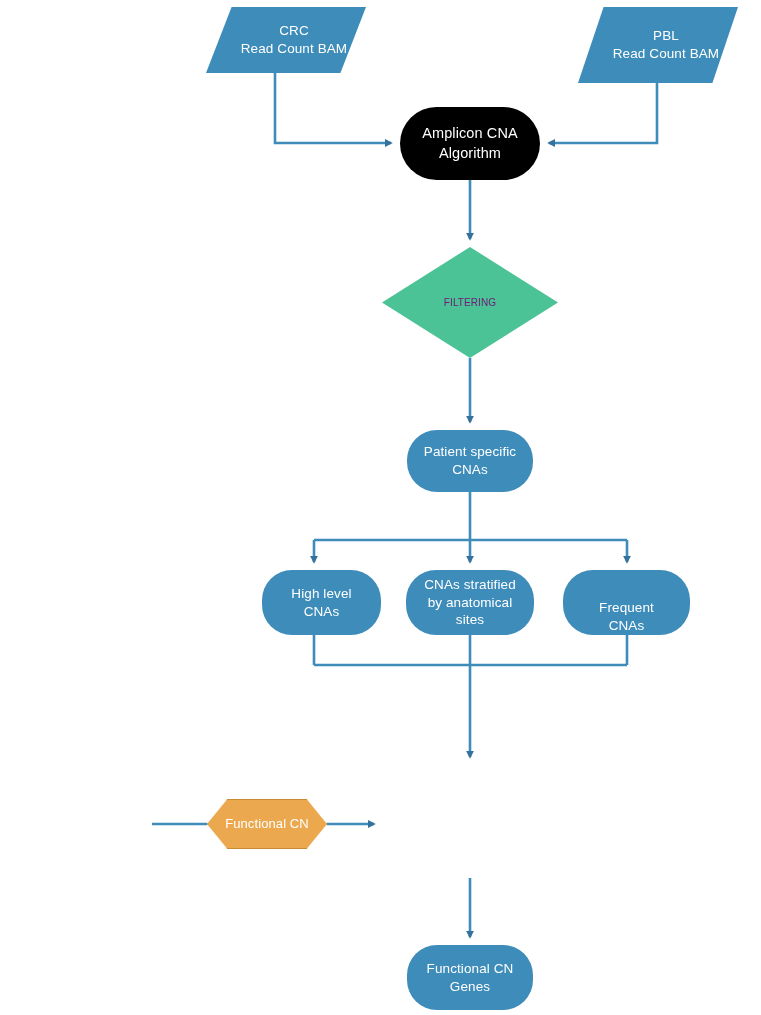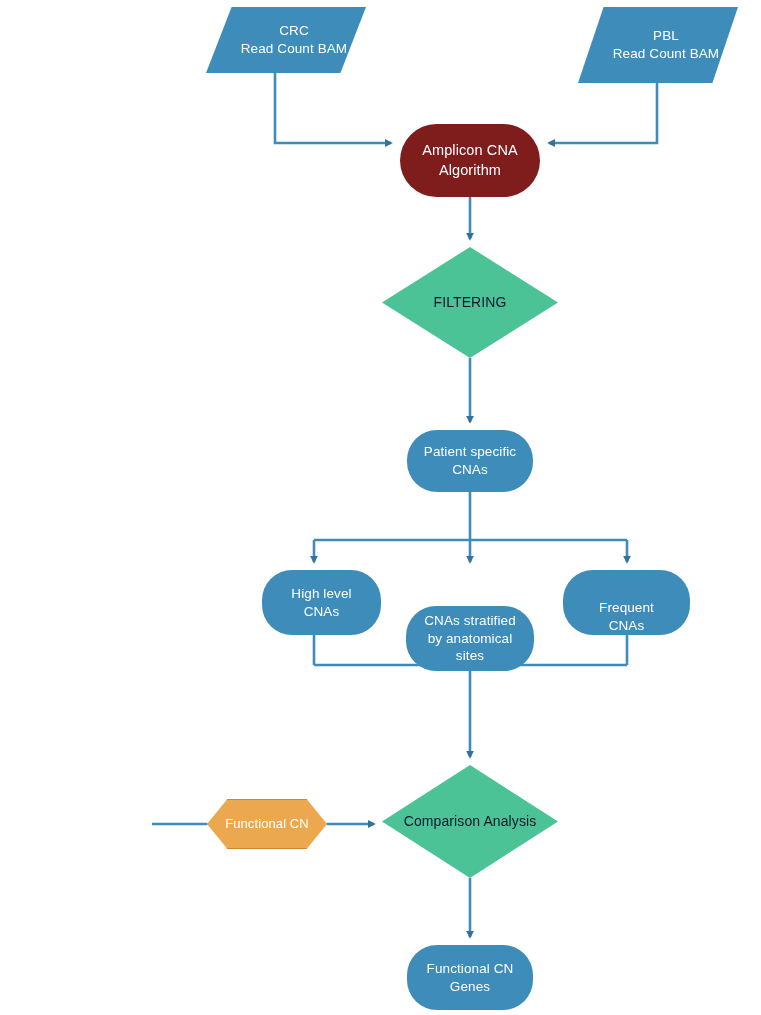--- a/index.html
+++ b/index.html
@@ -20,26 +20,26 @@
 
   
   .box-blue{background:#3E8CB9;border-radius:30px;}
   .box-blue .lbl{color:#ffffff;font-size:13.5px;}
 
   
   .par-blue{background:#3E8CB9;}
   .par-blue .lbl{color:#ffffff;font-size:13.5px;margin-left:16px;}
 
   
-  .rounded-red{background:#7f1d1d;border-radius:38px;margin-top:17px;}
+  .rounded-red{background:#000000;border-radius:38px;}
   .rounded-red .lbl{color:#ffffff;font-size:14.5px;}
 
   
   .diamond-green{background:#4CC396;}
-  .diamond-green .lbl{color:#0f172a;font-size:14px;}
+  .diamond-green .lbl{color:#701a75;font-size:10px;}
 
   
   .par-light{
     background:linear-gradient(180deg,#ddf2f8 0%,#b9e4ef 100%);
     border:1.6px solid #2E8BA8;
   }
   .par-light .lbl{color:#1b3d5e;font-size:14px;}
 
   
   .hex-orange{
@@ -110,38 +110,35 @@
   <div class="node box-blue" style="left:407px;top:430px;width:126px;height:62px;">
     <span class="lbl">Patient specific
 CNAs</span>
   </div>
 
   <div class="node box-blue" style="left:262px;top:570px;width:119px;height:65px;">
     <span class="lbl">High level
 CNAs</span>
   </div>
 
-  <div class="node box-blue" style="left:406px;top:570px;width:128px;height:65px;margin-top:36px;">
+  <div class="node box-blue" style="left:406px;top:570px;width:128px;height:65px;">
     <span class="lbl">CNAs stratified
 by anatomical
 sites</span>
   </div>
 
   <div class="node box-blue" style="left:563px;top:570px;width:127px;height:65px;align-items:flex-end;">
     <span class="lbl">Frequent
 CNAs</span>
   </div>
 
 
   <div class="node hex-orange" style="left:207px;top:799px;width:120px;height:50px;clip-path:polygon(17% 0,83% 0,100% 50%,83% 100%,17% 100%,0 50%);">
     <span class="lbl">Functional CN</span>
   </div>
 
-  <div class="node diamond-green" style="left:382px;top:765px;width:176px;height:113px;clip-path:polygon(50% 0,100% 50%,50% 100%,0 50%);">
-    <span class="lbl">Comparison  Analysis</span>
-  </div>
 
   <div class="node box-blue" style="left:407px;top:945px;width:126px;height:65px;">
     <span class="lbl">Functional CN
 Genes</span>
   </div>
 
 </div>
 
 </body></html>

